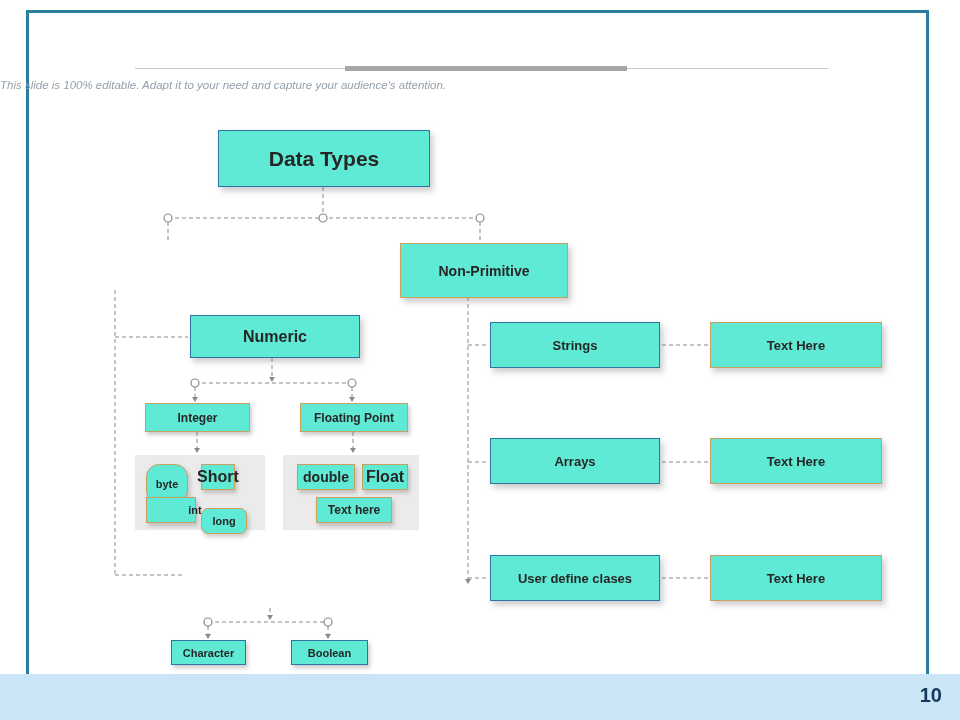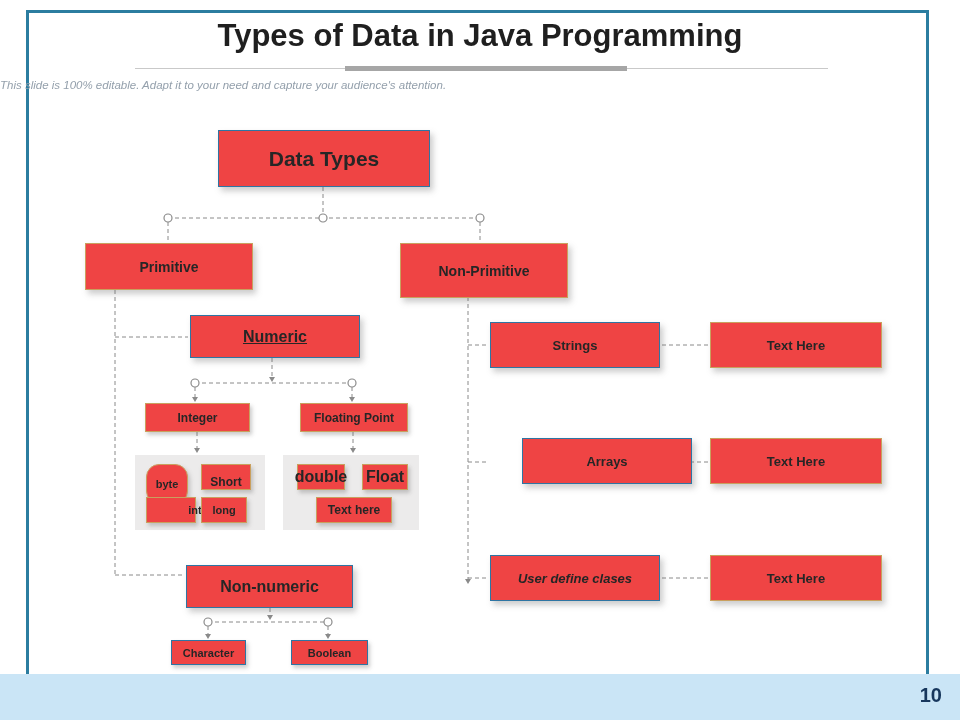--- a/index.html
+++ b/index.html
@@ -12,21 +12,21 @@
            border-right:3px solid var(--teal); box-sizing:border-box; }
 
   .title { position:absolute; left:0; top:18px; width:960px; text-align:center;
            font-size:31px; font-weight:bold; color:#1f1f1f; letter-spacing:0px; }
   .divider-thin { position:absolute; left:135px; top:68px; width:693px; height:1px; background:#c9c9c9; }
   .divider-thick { position:absolute; left:345px; top:66px; width:282px; height:5px; background:#a6a6a6; }
   .subtitle { position:absolute; left:0; top:79px; width:960px; 
               font-style:italic; font-size:11.5px; color:#94a0ac; }
 
   
-  .node { position:absolute; background:#ef4444; display:flex; align-items:center; justify-content:center;
+  .node { position:absolute; background:#5eead4; display:flex; align-items:center; justify-content:center;
           font-weight:bold; color:#262626; box-sizing:border-box;
           box-shadow:3px 4px 6px rgba(110,110,110,0.35); }
   .node.blue  { border:1px solid #2e75a3; }
   .node.orange{ border:1px solid #c9a05e; }
   .node.blue::before  { content:""; position:absolute; left:-7px; top:-9px; right:-11px; height:13px; background:var(--blue);  z-index:-1; }
   .node.blue::after   { content:""; position:absolute; left:-7px; top:-9px; width:13px; height:100%; background:var(--blue);  z-index:-1; }
   .node.orange::before{ content:""; position:absolute; left:-7px; top:-9px; right:-11px; height:13px; background:var(--orange); z-index:-1; }
   .node.orange::after { content:""; position:absolute; left:-7px; top:-9px; width:13px; height:100%; background:var(--orange); z-index:-1; }
   .node.sm::before { left:-4px; top:-6px; right:-7px; height:9px; }
   .node.sm::after  { left:-4px; top:-6px; width:9px; }
@@ -42,21 +42,20 @@
   .footer { position:absolute; left:0; top:674px; width:960px; height:46px; background:var(--footer); }
   .page-num { position:absolute; right:18px; top:10px; font-size:20px; font-weight:bold; color:#17375d; }
 </style>
 </head>
 <body>
 
 <div id="slide">
 
   <div class="frame"></div>
 
-  <div class="title">Types of Data in Java Programming</div>
   <div class="divider-thin"></div>
   <div class="divider-thick"></div>
   <div class="subtitle">This slide is 100% editable. Adapt it to your need and capture your audience's attention.</div>
 
   <svg class="connectors" viewBox="0 0 960 720">
 
     <line x1="323" y1="187" x2="323" y2="214"></line>
     <line x1="168" y1="218" x2="480" y2="218"></line>
     <line x1="168" y1="222" x2="168" y2="242"></line>
     <line x1="480" y1="222" x2="480" y2="242"></line>
@@ -104,89 +103,83 @@
     <line x1="662" y1="578" x2="708" y2="578"></line>
   </svg>
 
   <div class="panel" style="left:135px; top:455px; width:130px; height:75px;"></div>
   <div class="panel" style="left:283px; top:455px; width:136px; height:75px;"></div>
 
   <div class="node blue" style="left:218px; top:130px; width:212px; height:57px; font-size:21px;">
     <span>Data Types</span>
   </div>
 
-  <div class="node orange" style="left:85px; top:243px; width:168px; height:47px; font-size:14px;">
-    <span>Primitive</span>
-  </div>
 
   <div class="node orange" style="left:400px; top:243px; width:168px; height:55px; font-size:14px;">
     <span>Non-Primitive</span>
   </div>
 
-  <div class="node blue" style="left:190px; top:315px; width:170px; height:43px; font-size:16px;text-decoration:underline;">
+  <div class="node blue" style="left:190px; top:315px; width:170px; height:43px; font-size:16px;">
     <span>Numeric</span>
   </div>
 
   <div class="node orange sm" style="left:145px; top:403px; width:105px; height:29px; font-size:12px;">
     <span>Integer</span>
   </div>
 
   <div class="node orange sm" style="left:300px; top:403px; width:108px; height:29px; font-size:12px;">
     <span>Floating Point</span>
   </div>
 
   <div class="node orange sm" style="left:146px; top:464px; width:42px; height:40px; font-size:11px;border-radius:13px;">
     <span>byte</span>
   </div>
-  <div class="node orange sm" style="left:201px; top:464px; width:50px; height:26px; font-size:12px;align-items:flex-end;">
+  <div class="node orange sm" style="left:201px; top:464px; width:34px; height:26px; font-size:16px;">
     <span>Short</span>
   </div>
   <div class="node orange sm" style="left:146px; top:497px; width:42px; height:26px; font-size:11px;padding-left:48px;">
     <span>int</span>
   </div>
-  <div class="node orange sm" style="left:201px; top:497px; width:46px; height:26px; font-size:11px;">
+  <div class="node orange sm" style="left:201px; top:508px; width:46px; height:26px; font-size:11px;border-radius:7px;">
     <span>long</span>
   </div>
 
-  <div class="node orange sm" style="left:297px; top:464px; width:48px; height:26px; font-size:16px;">
+  <div class="node orange sm" style="left:297px; top:464px; width:58px; height:26px; font-size:14px;">
     <span>double</span>
   </div>
   <div class="node orange sm" style="left:362px; top:464px; width:46px; height:26px; font-size:16px;">
     <span>Float</span>
   </div>
   <div class="node orange sm" style="left:316px; top:497px; width:76px; height:26px; font-size:12px;">
     <span>Text here</span>
   </div>
 
-  <div class="node blue" style="left:186px; top:565px; width:167px; height:43px; font-size:16px;">
-    <span>Non-numeric</span>
-  </div>
 
   <div class="node blue sm" style="left:171px; top:640px; width:75px; height:25px; font-size:11px;">
     <span>Character</span>
   </div>
   <div class="node blue sm" style="left:291px; top:640px; width:77px; height:25px; font-size:11px;">
     <span>Boolean</span>
   </div>
 
   <div class="node blue" style="left:490px; top:322px; width:170px; height:46px; font-size:13px;">
     <span>Strings</span>
   </div>
   <div class="node orange" style="left:710px; top:322px; width:172px; height:46px; font-size:13px;">
     <span>Text Here</span>
   </div>
 
-  <div class="node blue" style="left:490px; top:438px; width:170px; height:46px; font-size:13px;margin-left:32px;">
+  <div class="node blue" style="left:490px; top:438px; width:170px; height:46px; font-size:13px;">
     <span>Arrays</span>
   </div>
   <div class="node orange" style="left:710px; top:438px; width:172px; height:46px; font-size:13px;">
     <span>Text Here</span>
   </div>
 
-  <div class="node blue" style="left:490px; top:555px; width:170px; height:46px; font-size:13px;font-style:italic;">
+  <div class="node blue" style="left:490px; top:555px; width:170px; height:46px; font-size:13px;">
     <span>User define clases</span>
   </div>
   <div class="node orange" style="left:710px; top:555px; width:172px; height:46px; font-size:13px;">
     <span>Text Here</span>
   </div>
 
   <div class="footer">
     <div class="page-num">10</div>
   </div>
 

